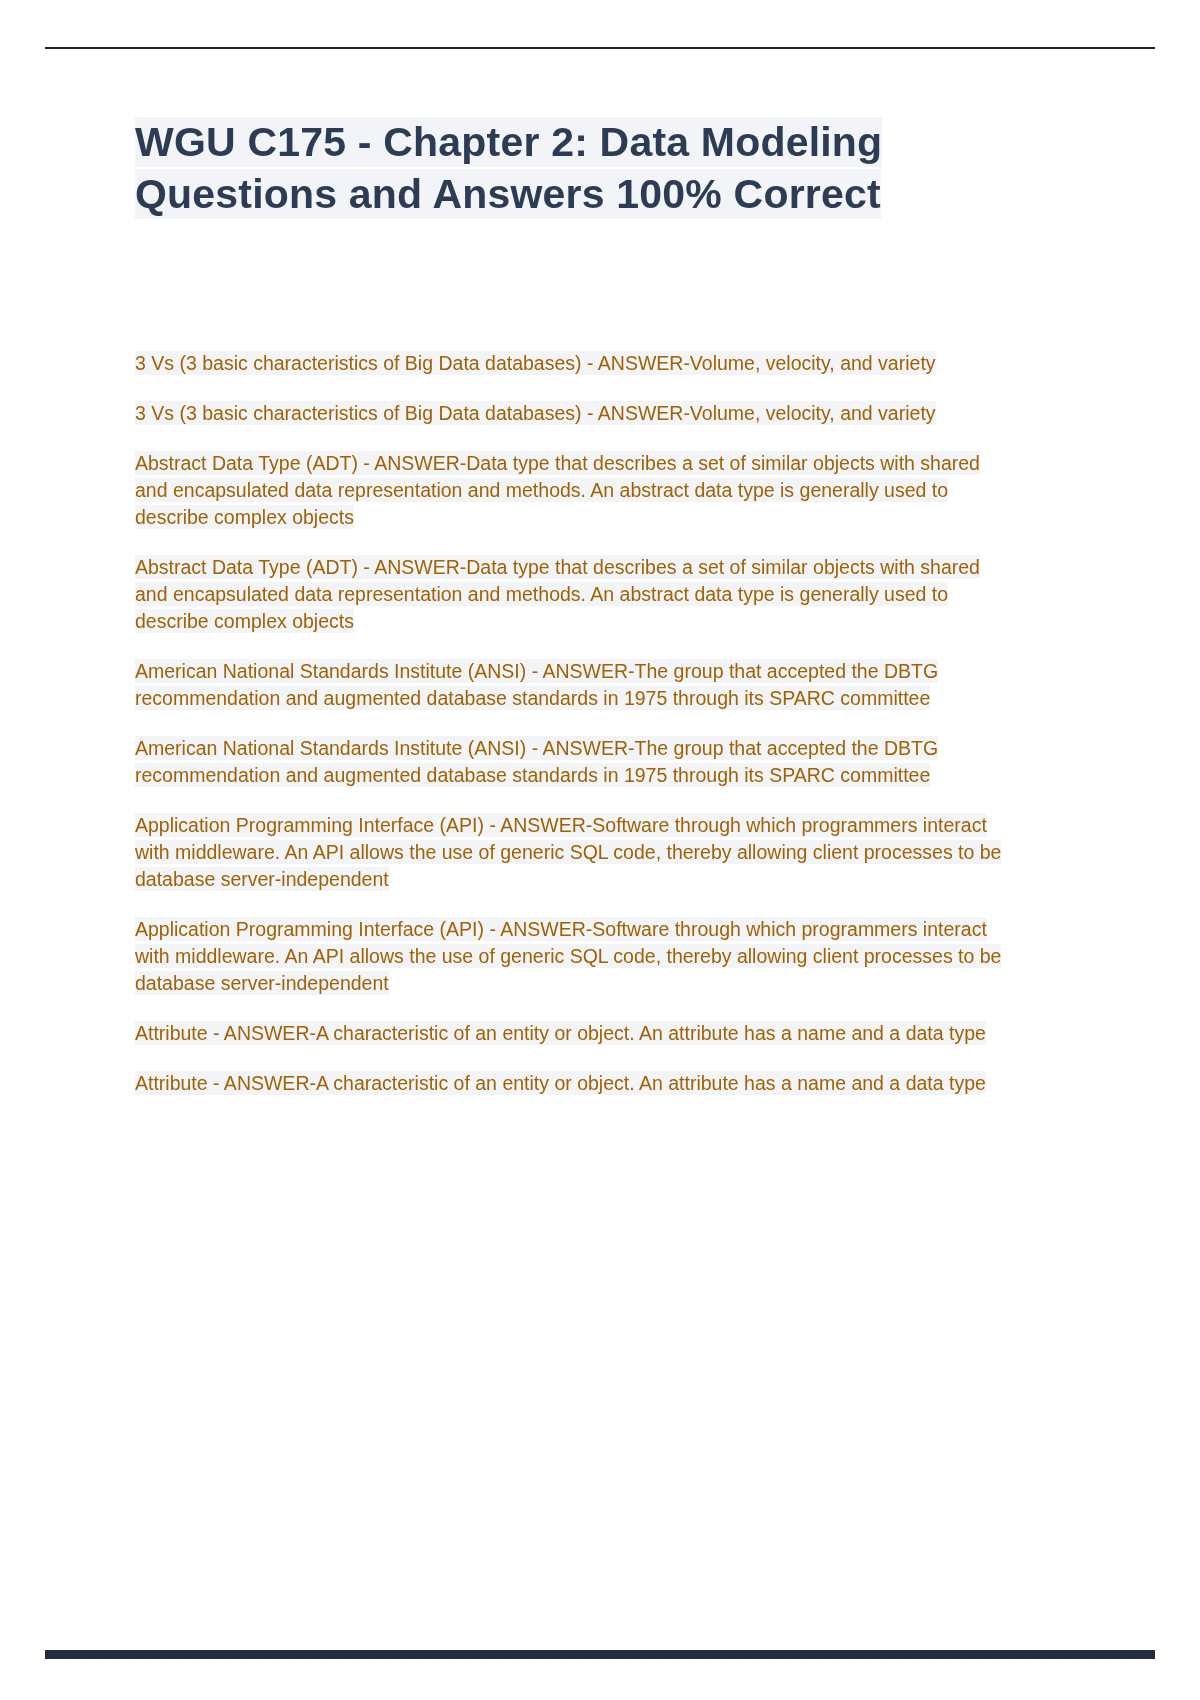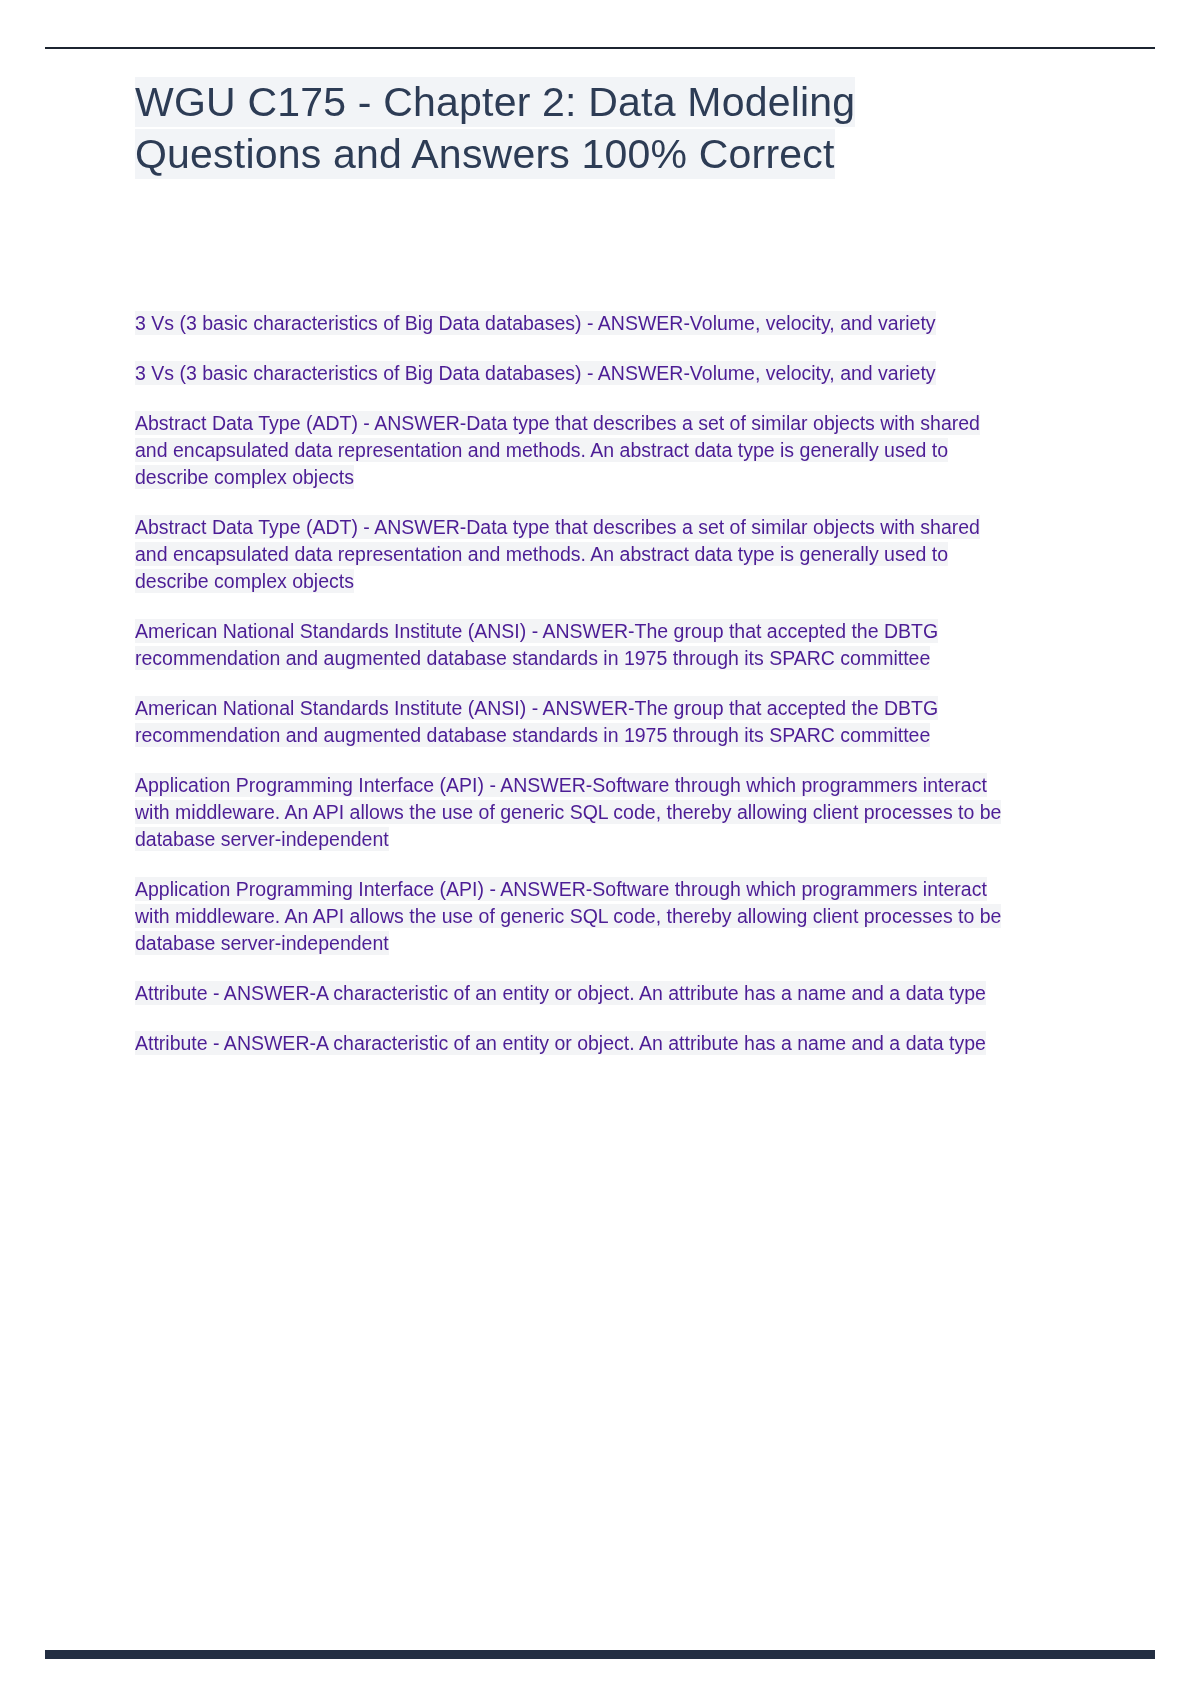--- a/index.html
+++ b/index.html
@@ -31,41 +31,41 @@
     height: 9px;
     background: #232e42;
   }
   .content {
     position: absolute;
     top: 0;
     left: 135px;
     width: 872px;
   }
   .title {
-    margin: 76px 0 0 0;
+    margin: 116px 0 0 0;
     font-size: 41px;
     line-height: 52px;
-    font-weight: normal;
+    font-weight: bold;
     color: #2d3c55;
     letter-spacing: 0.2px;
   }
   .title .hl {
     background: #f2f4f7;
     box-decoration-break: clone;
     -webkit-box-decoration-break: clone;
     padding: 2px 0;
   }
   .qa-list {
     margin-top: 130px;
   }
   .para {
     margin: 0 0 23px 0;
     font-size: 19.5px;
     line-height: 27px;
-    color: #4c1d95;
+    color: #a16207;
   }
   .para .hl {
     background: #f3f4f6;
     box-decoration-break: clone;
     -webkit-box-decoration-break: clone;
     padding: 1px 0;
   }
 </style>
 </head>
 <body>

